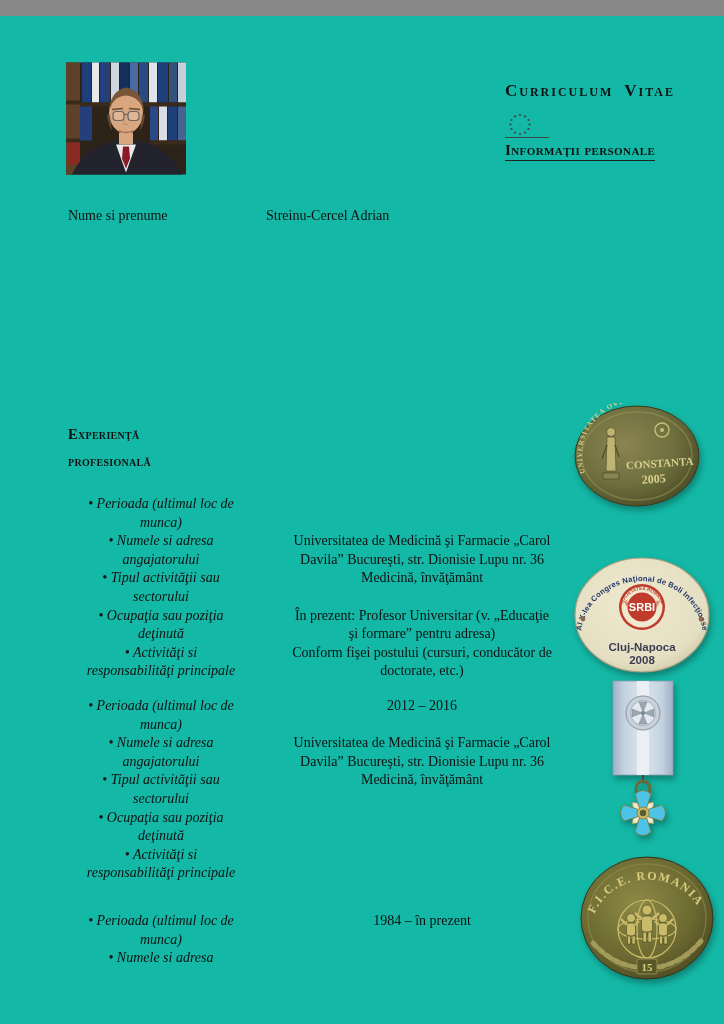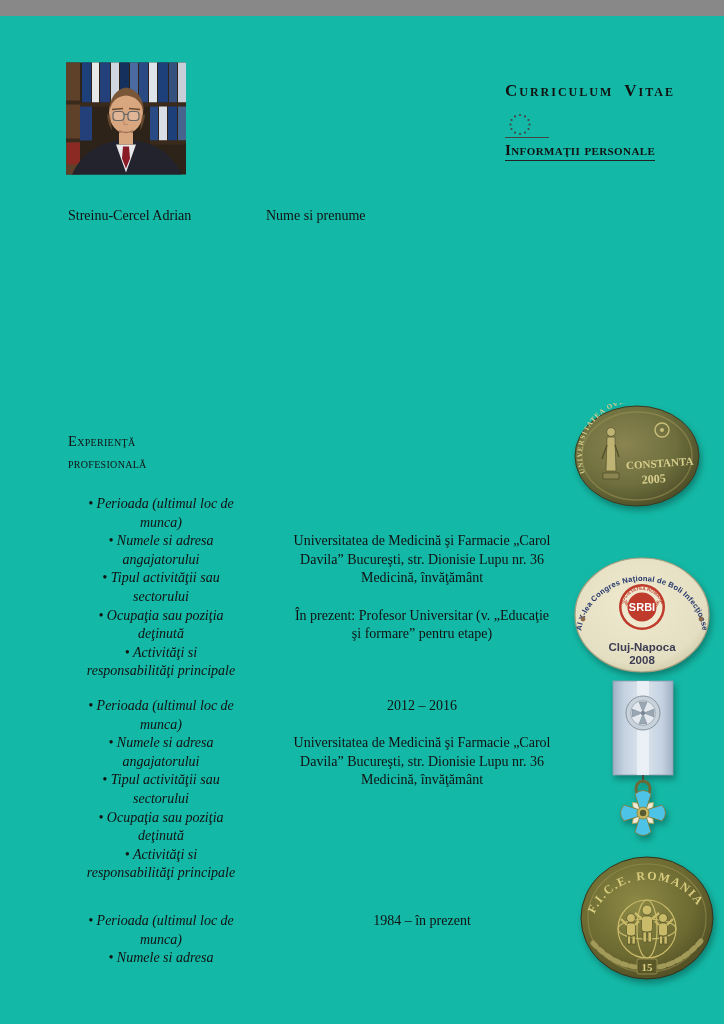--- a/index.html
+++ b/index.html
@@ -20,22 +20,22 @@
   .eu-underline{border-bottom:1px solid #444;width:44px;height:0;margin-top:1px;}
   .section-title{
     font-variant:small-caps;font-weight:bold;font-size:15px;letter-spacing:.4px;
     margin:4px 0 0 0;line-height:17px;display:inline-block;
     border-bottom:1.5px solid #222;padding-bottom:1px;white-space:nowrap;
   }
   
   .name-row{position:absolute;left:68px;top:191px;display:grid;grid-template-columns:198px 320px;}
   .plain{font-size:14px;line-height:18.6px;}
   .exp-heading{
-    position:absolute;left:68px;top:414px;margin:0;
-    font-variant:small-caps;font-weight:normal;font-size:14.5px;line-height:22px;
+    position:absolute;left:68px;top:405px;margin:0;
+    font-variant:small-caps;font-weight:bold;font-size:14.5px;line-height:27px;
     white-space:pre-line;letter-spacing:.3px;
   }
   .exp-block{position:absolute;left:68px;width:510px;text-align:center;}
   .exp-row{display:grid;grid-template-columns:198px 312px;}
   .cell{font-size:14px;line-height:18.6px;white-space:pre-line;}
   .cell.label{font-style:italic;padding-right:12px;}
   
   .medal{position:absolute;filter:drop-shadow(2px 4px 3px rgba(0,0,0,0.30));}
   #medal1{left:571px;top:387px;}
   #medal2{left:571px;top:539px;}
@@ -110,22 +110,22 @@
           <circle cx="4.5" cy="8" r="1.1"></circle>
             <circle cx="8" cy="4.4" r="1.1"></circle>
         </g>
       </svg>
       <div class="eu-underline"></div>
     </div>
     <h2 class="section-title">Informaţii personale</h2>
   </div>
 
   <div class="name-row">
+    <div class="plain">Nume si prenume</div>
     <div class="plain">Streinu-Cercel Adrian</div>
-    <div class="plain">Nume si prenume</div>
   </div>
 
   <h3 class="exp-heading">Experienţă
 profesională</h3>
 
   <div class="exp-block" style="top:479px;">
     <div class="exp-row">
       <div class="cell label">• Perioada (ultimul loc de
 munca)</div>
     </div>
@@ -137,25 +137,27 @@
     </div>
     <div class="exp-row">
       <div class="cell label">• Tipul activităţii sau
 sectorului</div>
       <div class="cell value">Medicină, învăţământ</div>
     </div>
     <div class="exp-row">
       <div class="cell label">• Ocupaţia sau poziţia
 deţinută</div>
       <div class="cell value">În prezent: Profesor Universitar (v. „Educaţie
-şi formare” pentru etape)</div>
+şi formare” pentru adresa)</div>
     </div>
     <div class="exp-row">
       <div class="cell label">• Activităţi si
 responsabilităţi principale</div>
+      <div class="cell value">Conform fişei postului (cursuri, conducător de
+doctorate, etc.)</div>
     </div>
   </div>
 
   <div class="exp-block" style="top:681px;">
     <div class="exp-row">
       <div class="cell label">• Perioada (ultimul loc de
 munca)</div>
       <div class="cell value">2012 – 2016</div>
     </div>
     <div class="exp-row">

